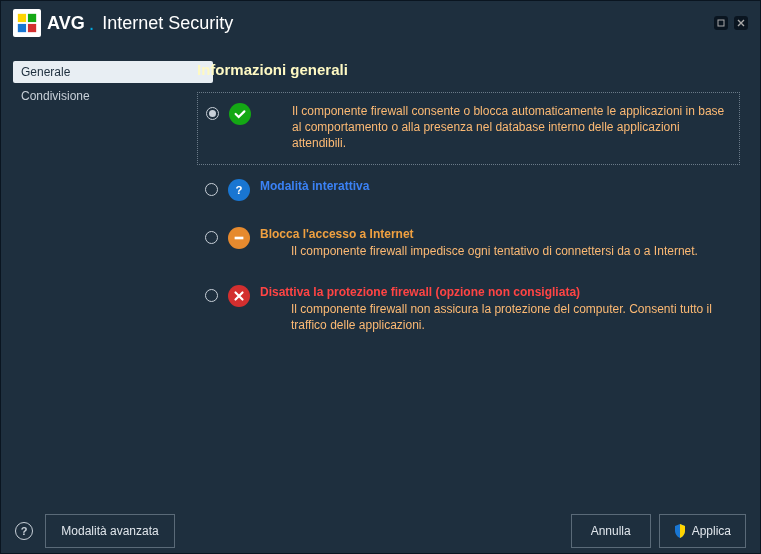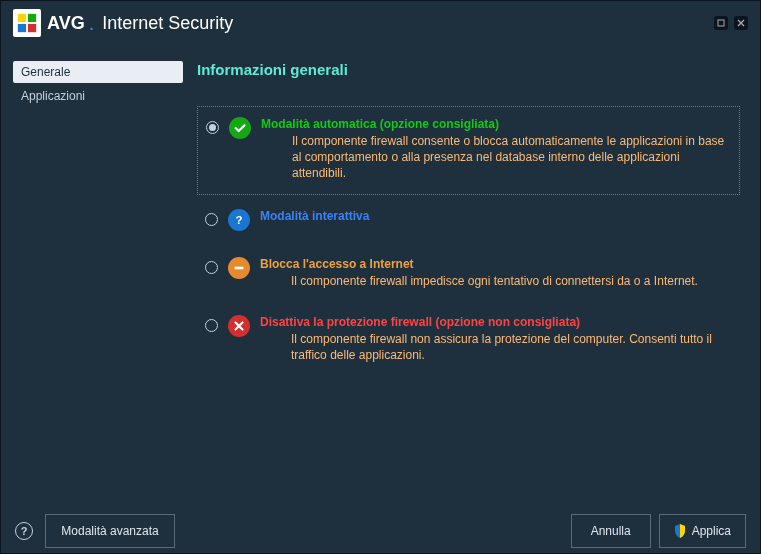--- a/index.html
+++ b/index.html
@@ -56,29 +56,29 @@
 .side-item {
   padding: 4px 8px;
   margin-bottom: 2px;
   cursor: pointer;
   color: #c8d0d8;
 }
 .side-item.selected {
   background: #e8eef3;
   color: #1e2f3e;
   border-radius: 2px;
-  width: 170px;
+  width: 200px;
 }
 .main {
   flex: 1;
   padding: 16px 20px 0 0;
 }
 .main h2 {
-  font-size: 15px; font-weight: 600; color: #5eead4;
-  margin-bottom: 28px;
+  font-size: 15px; font-weight: 600; color: #fef9c3;
+  margin-bottom: 14px;
 }
 .option {
   display: flex;
   align-items: flex-start;
   padding: 10px 8px 12px 6px;
   margin-bottom: 4px;
 }
 .option.selected {
   border: 1px dotted #6a7a88;
 }
@@ -175,35 +175,34 @@
         <svg width="8" height="8" viewBox="0 0 8 8">
           <path d="M1 1 L7 7 M7 1 L1 7" stroke="#aaa" stroke-width="1.4"></path>
         </svg>
       </div>
   </div>
 </div>
 
 <div class="body">
   <div class="sidebar">
     <div class="side-item selected"><span>Generale</span></div>
-    <div class="side-item"><span>Applicazioni</span></div>
+    <div class="side-item"><span>Condivisione</span></div>
   </div>
 
   <div class="main">
     <h2>Informazioni generali</h2>
 
     <div class="option selected">
       <div class="radio checked"></div>
       <div class="oicon ic-green">
           <svg viewBox="0 0 16 16">
             <path d="M3 8 L6.5 11.5 L13 5" stroke="#fff" stroke-width="2.5" fill="none" stroke-linecap="round"></path>
           </svg>
         </div>
       <div class="otext">
-        <div class="otitle t-green">Modalità automatica (opzione consigliata)</div>
         <div class="odesc">Il componente firewall consente o blocca automaticamente le applicazioni in base al comportamento o alla presenza nel database interno delle applicazioni attendibili.</div>
       </div>
     </div>
 
     <div class="option">
       <div class="radio"></div>
       <div class="oicon ic-blue">
           <svg viewBox="0 0 16 16">
             <text x="8" y="12" text-anchor="middle" font-size="13" font-weight="bold" fill="#fff">?</text>
           </svg>

